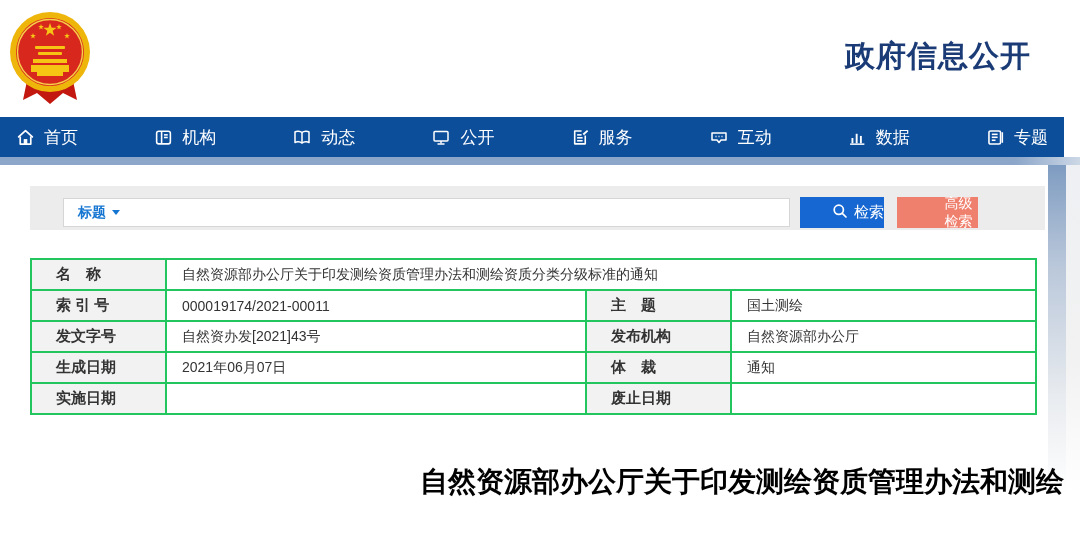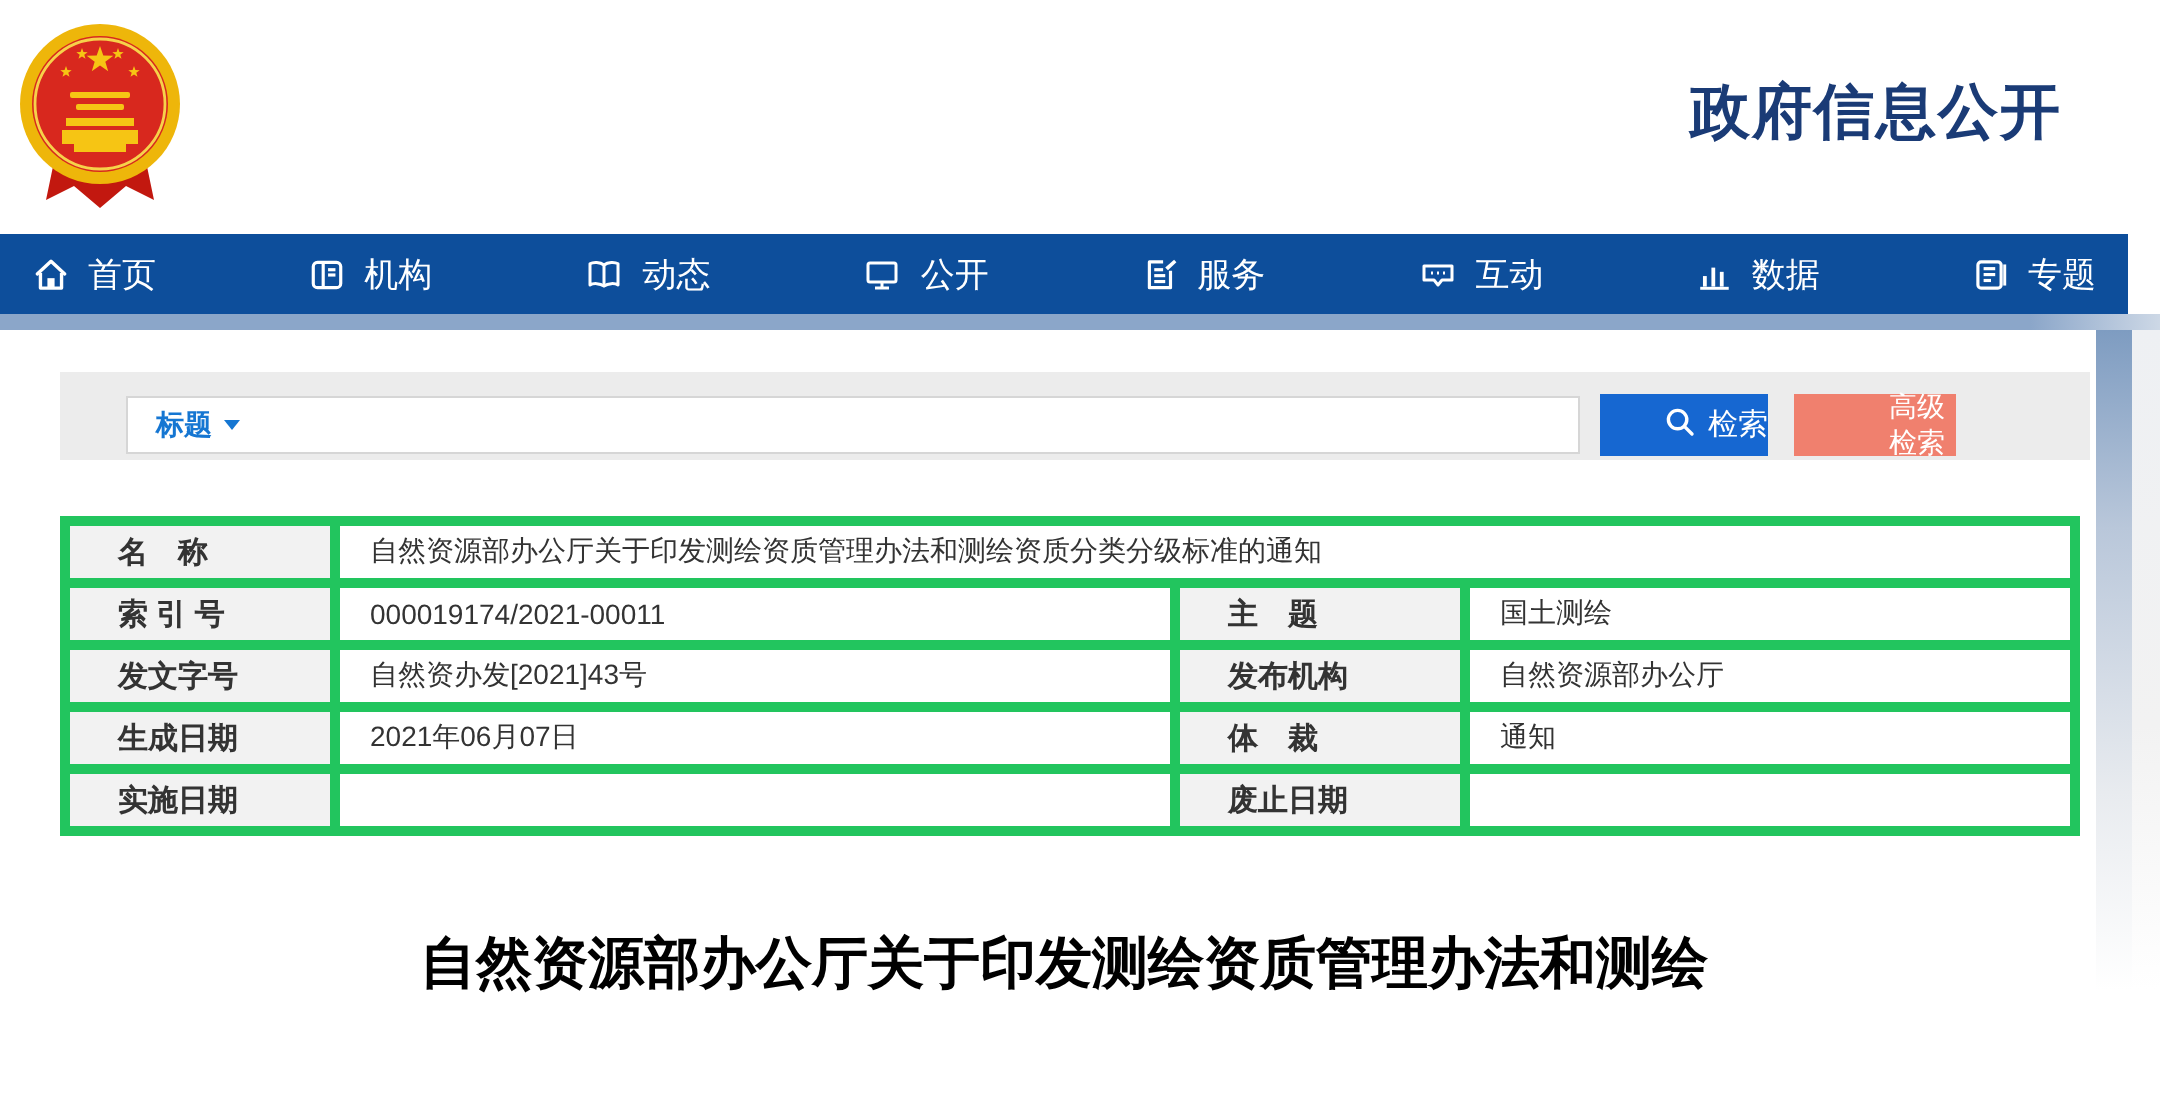--- a/index.html
+++ b/index.html
@@ -43,26 +43,26 @@
   .btn-search { position:absolute; left:770px; top:11px; width:84px; height:31px; background:#1667d1;
                 color:#fff; font-size:15px; border:none; display:flex; align-items:center;
                 justify-content:flex-end; gap:6px; cursor:pointer; }
   .btn-advanced { position:absolute; left:867px; top:11px; width:81px; height:31px; background:#f0806e;
                   color:#fff; font-size:14px; border:none; display:flex; align-items:center;
                   justify-content:center; cursor:pointer;padding-left:42px; }
 
   
   .meta-table { position:absolute; left:30px; top:258px; width:1005px; border-collapse:collapse;
                 table-layout:fixed; }
-  .meta-table td { border:5px solid #22c55e; height:31px; font-size:14px; color:#333;
+  .meta-table td { border:2px solid #22c55e; height:31px; font-size:14px; color:#333;
                    padding:0 0 0 15px; white-space:nowrap; overflow:hidden; }
   .meta-table td.lbl { background:#f2f2f2; font-weight:bold; font-size:15px; padding-left:24px; }
 
   
-  .doc-title { position:absolute; left:0; top:462px; width:1064px; text-align:center;
+  .doc-title { position:absolute; left:0; top:462px; width:1064px; text-align:right;
                font-size:28px; font-weight:bold; color:#000; line-height:39px; }
 </style>
 </head>
 <body>
 
 <div class="page">
 
   <div class="header">
     <div class="emblem">
       <svg width="84" height="98" viewBox="0 0 84 98">

